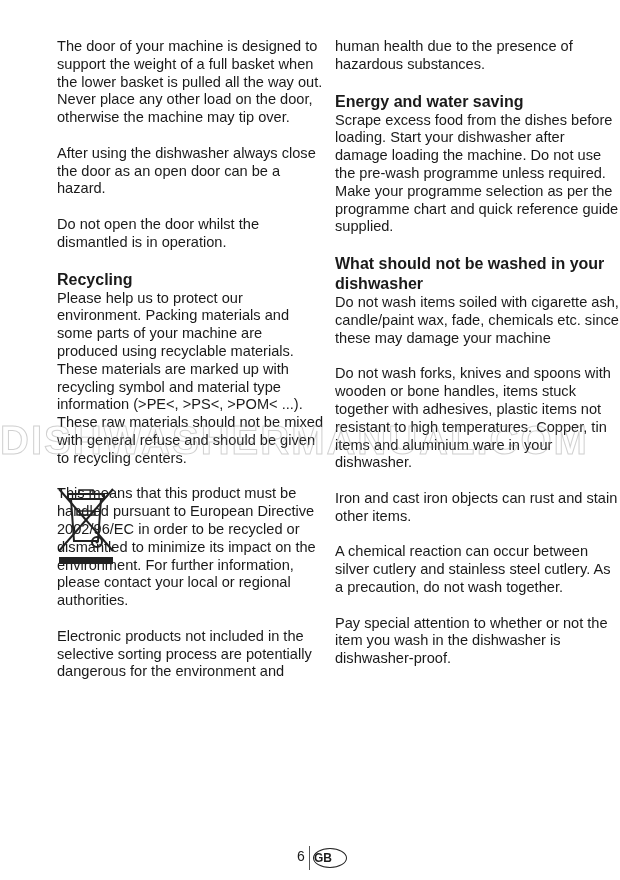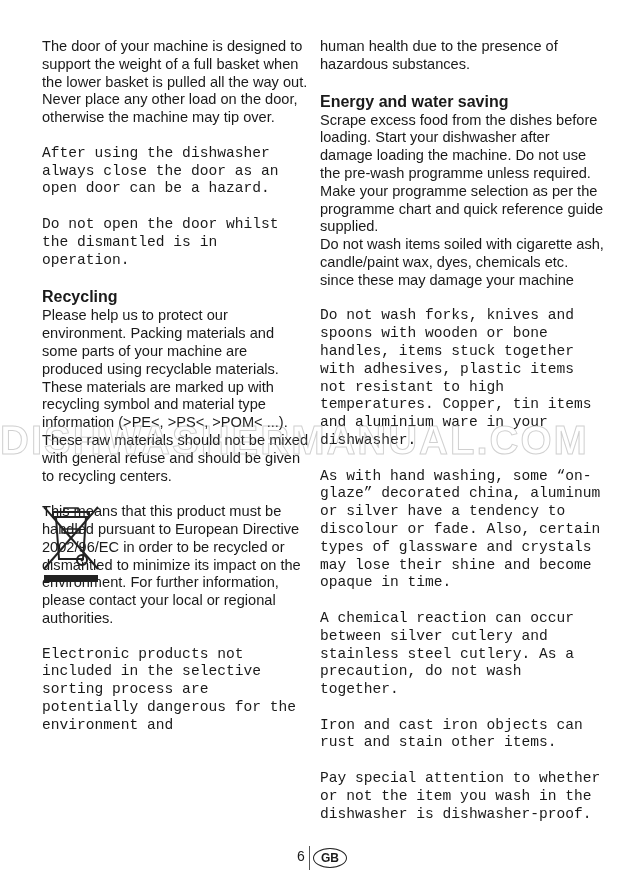--- a/index.html
+++ b/index.html
@@ -1,35 +1,35 @@
 <!DOCTYPE html>
 <html><head>
 <meta charset="utf-8">
 <style>
   html, body { margin: 0; padding: 0; background: #ffffff; }
   body { width: 620px; height: 880px; position: relative; overflow: hidden;
          font-family: "Liberation Sans", sans-serif; color: #1a1a1a; }
-  .col { position: absolute; top: 38px; font-size: 14.6px; line-height: 17.8px; }
+  .col { position: absolute; top: 38px; font-size: 14.6px; line-height: 17.8px; margin-left: 15px; }
   .col-left { left: 42px; width: 270px; }
   .col-right { left: 320px; width: 285px; }
   p { margin: 0; }
-  .gap { margin-top: 17.8px; font-family: Liberation Mono, monospace; }
+  .gap { margin-top: 17.8px; }
   h2 { margin: 0; font-size: 16px; line-height: 20px; font-weight: bold; }
   .h-gap { margin-top: 18px; }
   .weee { position: relative; padding-left: 66px; }
   .weee-icon { position: absolute; left: 0; top: 0; width: 58px; height: 80px; }
   .watermark { position: absolute; left: 0; top: 418px; width: 583px; text-align: center;
                font-size: 40px; line-height: 44px; font-weight: bold; letter-spacing: 2px;
                color: rgba(255,255,255,0); -webkit-text-stroke: 1px rgba(150,150,150,0.45);
                white-space: nowrap; pointer-events: none; }
   .footer { position: absolute; left: 0; top: 846px; width: 620px; height: 24px; }
   .page-num { position: absolute; left: 297px; top: 2px; font-size: 14px; }
   .divider { position: absolute; left: 309px; top: 0; width: 1px; height: 24px; background: #555; }
   .lang { position: absolute; left: 313px; top: 2px; width: 32px; height: 18px; border: 1px solid #222;
-          border-radius: 50%; font-size: 12px; font-weight: bold; text-align: center; line-height: 18px; }
+          border-radius: 50%; font-size: 12px; font-weight: bold; line-height: 18px; }
 </style>
 </head>
 <body>
 
 <div class="col col-left">
   <p>The door of your machine is designed to support the weight of a full basket when the lower basket is pulled all the way out.  Never place any other load on the door, otherwise the machine may tip over.</p>
   <p class="gap">After using the dishwasher always close the door as an open door can be a hazard.</p>
   <p class="gap">Do not open the door whilst the dismantled is in operation.</p>
 
   <h2 class="h-gap">Recycling</h2>
@@ -51,25 +51,25 @@
   <p>This means that this product must be handled pursuant to European Directive 2002/96/EC in order to be recycled or dismantled to minimize its impact on the environment. For further information, please contact your local or regional authorities.</p>
   <p class="gap">Electronic products not included in the selective sorting process are potentially dangerous for the environment and</p>
 </div>
 
 <div class="col col-right">
   <p>human health due to the presence of hazardous substances.</p>
 
   <h2 class="h-gap">Energy and water saving</h2>
   <p>Scrape excess food from the dishes before loading. Start your dishwasher after damage loading the machine. Do not use the pre-wash programme unless required. Make your programme selection as per the programme chart and quick reference guide supplied.</p>
 
-  <p>Do not wash items soiled with cigarette ash, candle/paint wax, dyes, chemicals etc. since these may damage your machine</p>
+  <h2 class="h-gap">What should not be washed in your dishwasher</h2>
+  <p>Do not wash items soiled with cigarette ash, candle/paint wax, fade, chemicals etc. since these may damage your machine</p>
   <p class="gap">Do not wash forks, knives and spoons with wooden or bone handles, items stuck together with adhesives, plastic items not resistant to high temperatures. Copper, tin items and aluminium ware in your dishwasher.</p>
-  <p class="gap">As with hand washing, some “on-glaze” decorated china, aluminum or silver have a tendency to discolour or fade. Also, certain types of glassware and crystals may lose their shine and become opaque in time.</p>
+  <p class="gap">Iron and cast iron objects can rust and stain other items.</p>
   <p class="gap">A chemical reaction can occur between silver cutlery and stainless steel cutlery. As a precaution, do not wash together.</p>
-  <p class="gap">Iron and cast iron objects can rust and stain other items.</p>
   <p class="gap">Pay special attention to whether or not the item you wash in the dishwasher is dishwasher-proof.</p>
 </div>
 
 <div class="watermark">DISHWASHERMANUAL.COM</div>
 
 <div class="footer">
   <span class="page-num">6</span>
   <span class="divider"></span>
   <span class="lang">GB</span>
 </div>

